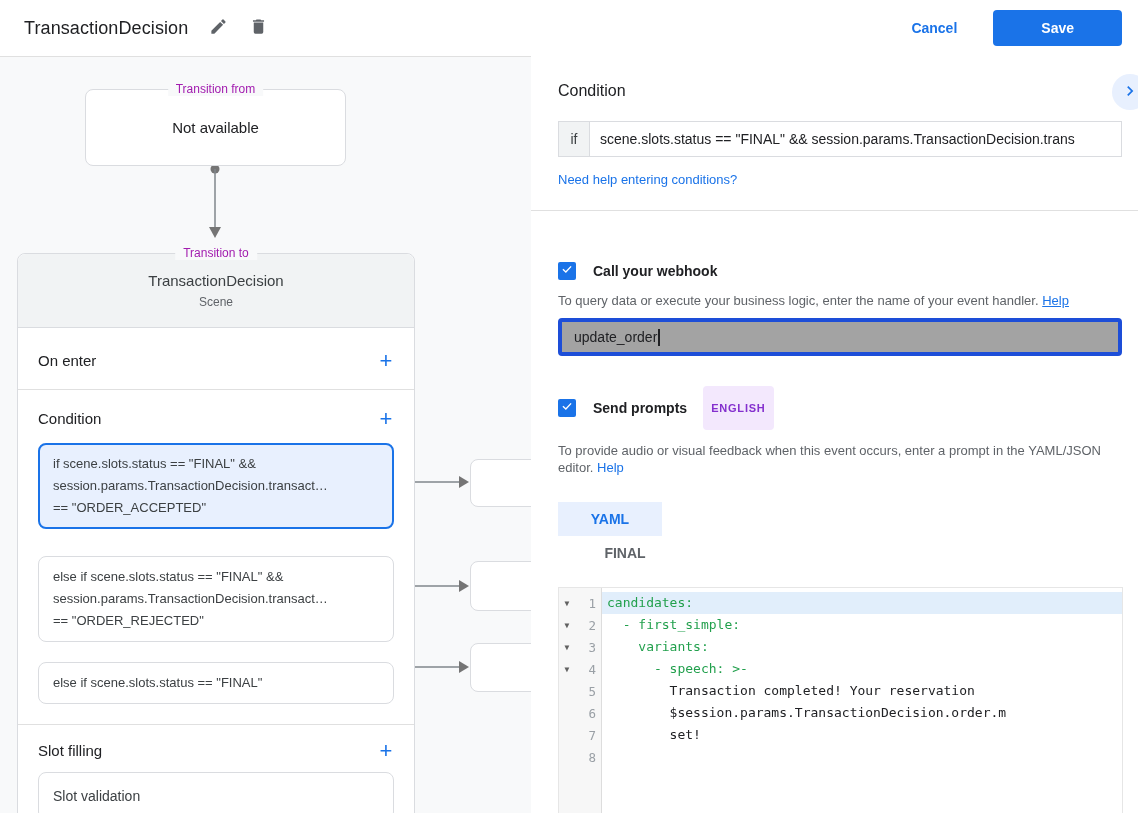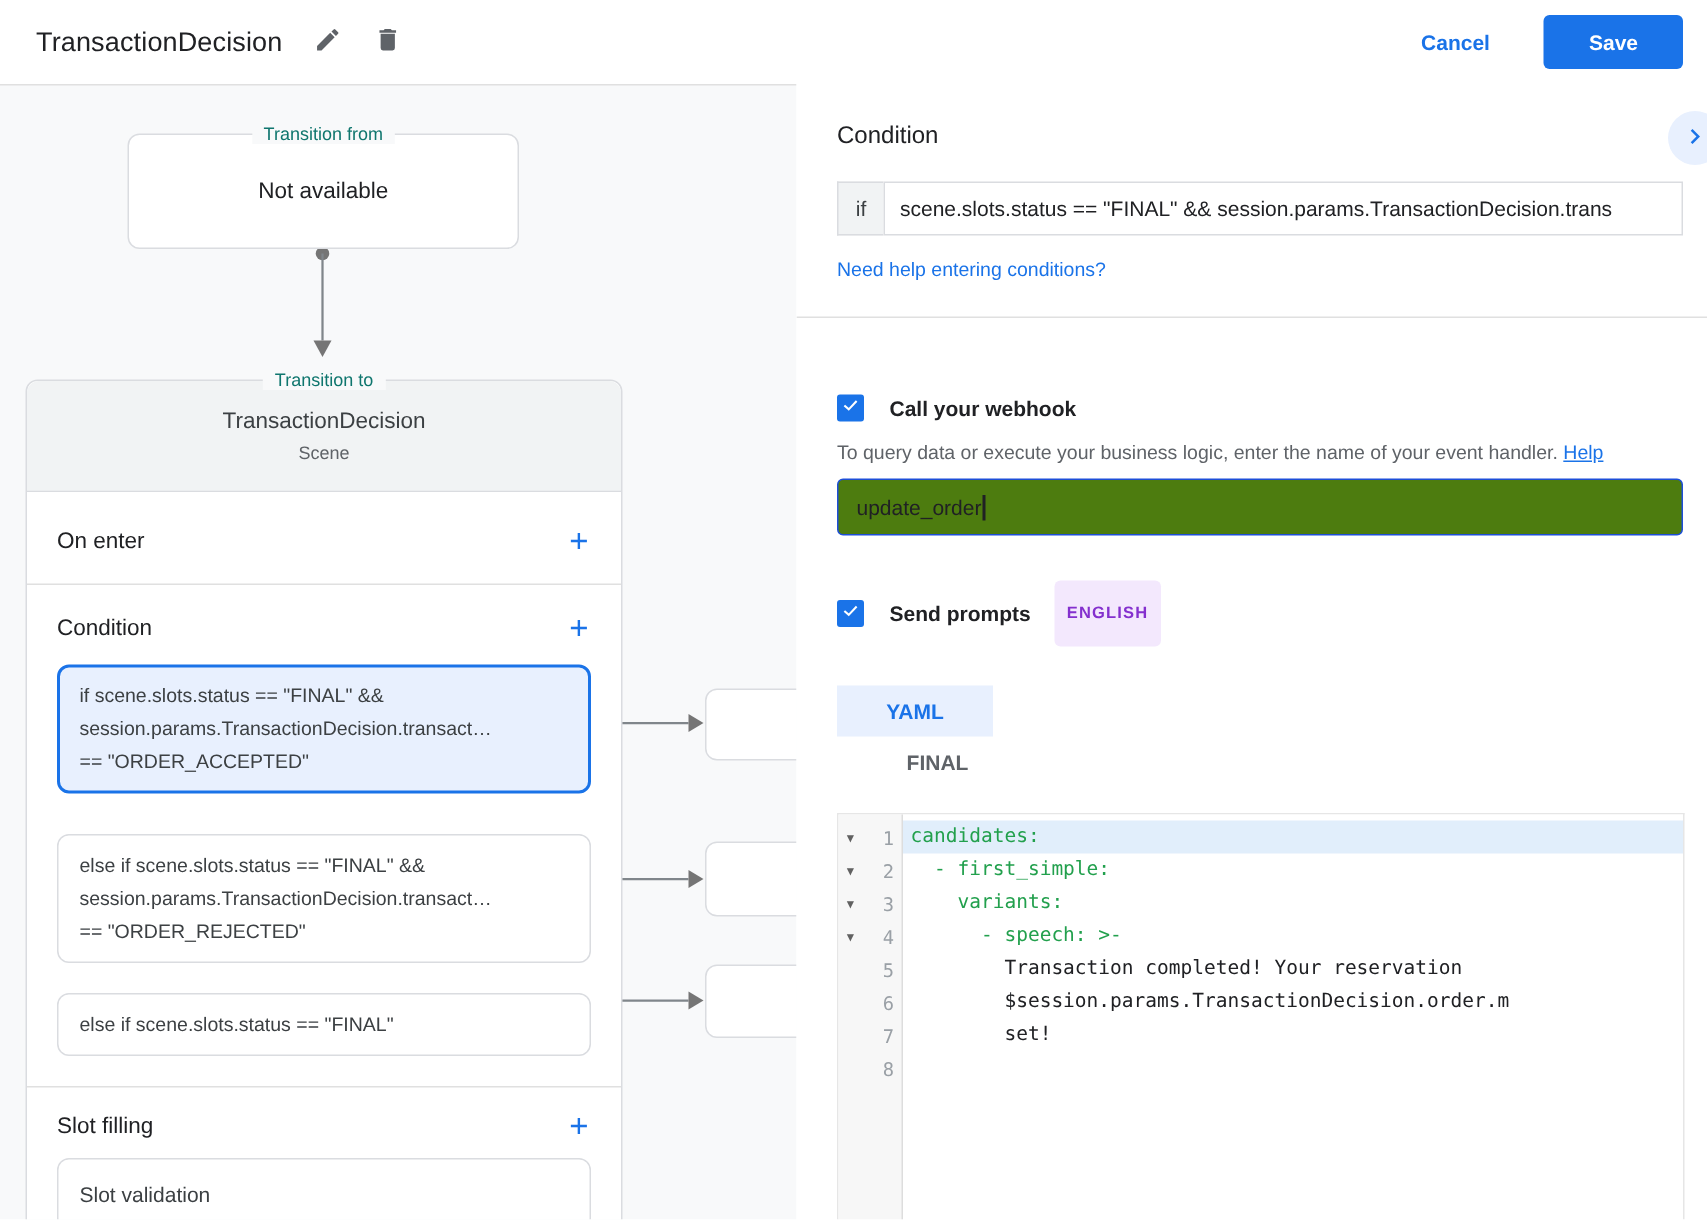--- a/index.html
+++ b/index.html
@@ -9,32 +9,32 @@
   
   .appbar { height:56px; display:flex; align-items:center; padding:0 16px 0 24px; background:#fff; }
   .appbar-title { font-size:18px; color:#202124; letter-spacing:.1px; }
   .icon-btn { border:none; background:none; width:40px; height:40px; display:flex; align-items:center;
     justify-content:center; cursor:pointer; color:#5f6368; }
   .icon-btn svg { width:19px; height:19px; fill:#5f6368; }
   .appbar .spacer { flex:1; }
   .btn-text { border:none; background:none; color:#1a73e8; font-size:14px; font-weight:bold;
     padding:8px 16px; cursor:pointer; }
   .btn-primary { border:none; background:#1a73e8; color:#fff; font-size:14px; font-weight:bold;
-    padding:0 30px; height:36px; border-radius:4px; margin-left:20px; cursor:pointer; }
+    padding:0 48px; height:36px; border-radius:4px; margin-left:20px; cursor:pointer; }
 
   
   .main { display:flex; height:757px; }
   .canvas { position:relative; width:531px; background:#f8f9fa; border-top:1px solid #e0e0e0; overflow:hidden; }
   .panel { position:relative; width:607px; background:#fff; overflow:hidden; }
 
   
   .tfrom { position:absolute; left:85px; top:32px; width:261px; height:77px; background:#fff;
     border:1px solid #dadce0; border-radius:8px; display:flex; align-items:center; justify-content:center; }
   .legend { position:absolute; top:-8px; left:50%; transform:translateX(-50%); background:#f8f9fa;
-    padding:0 8px; font-size:12px; color:#0f766e; white-space:nowrap; }
+    padding:0 8px; font-size:12px; color:#a21caf; white-space:nowrap; }
   .tfrom-content { font-size:15px; color:#202124; }
 
   
   svg.wires { position:absolute; left:0; top:0; width:531px; height:757px; pointer-events:none; }
 
   
   .target-box { position:absolute; left:470px; width:80px; background:#fff; border:1px solid #dadce0; border-radius:8px; }
 
   
   .tto { position:absolute; left:17px; top:196px; width:398px; height:650px; background:#fff;
@@ -78,22 +78,22 @@
   .chk-row { display:flex; align-items:center; margin-top:25px; }
   .checkbox { width:18px; height:18px; background:#1a73e8; border-radius:2px; display:flex;
     align-items:center; justify-content:center; cursor:pointer; flex:none; }
   .checkbox svg { width:14px; height:14px; fill:none; stroke:#fff; stroke-width:2.4; }
   .chk-label { font-size:14px; font-weight:bold; color:#202124; margin-left:17px; cursor:pointer; }
   .badge { margin-left:16px; background:#f3e8fd; color:#8430ce; font-size:11px; font-weight:bold;
     letter-spacing:.8px; padding:16px 8px; border-radius:4px; }
   .desc { font-size:13px; color:#5f6368; line-height:17px; margin-top:12px; max-width:560px; }
   .desc .link { text-decoration:underline; }
   .desc.no-underline .link { text-decoration:none; }
-  .text-input { margin-top:9px; height:38px; border:1px solid #1d4ed8; border-radius:4px;
-    display:flex; align-items:center; padding:0 12px; font-size:14px; color:#202124; background:#4d7c0f; cursor:text; }
+  .text-input { margin-top:9px; height:38px; border:4px solid #1d4ed8; border-radius:4px;
+    display:flex; align-items:center; padding:0 12px; font-size:14px; color:#202124; background:#a3a3a3; cursor:text; }
   .caret { display:inline-block; width:1.5px; height:17px; background:#202124; margin-left:1px; }
 
   .tabs { display:flex; margin-top:26px;flex-direction:column; }
   .tab { width:104px; height:34px; display:flex; align-items:center; justify-content:center;
     font-size:14px; font-weight:bold; color:#5f6368; cursor:pointer; }
   .tab.active { background:#e8f0fe; color:#1a73e8; }
   .tab + .tab { margin-left:15px; }
 
   
   .editor { margin-top:17px; width:565px; height:280px; border:1px solid #e6e6e6; border-bottom:none;
@@ -245,20 +245,21 @@
         <span class="checkbox">
           <span>
             <svg viewBox="0 0 24 24">
                 <polyline points="5,12.5 10,17 19,7.5"></polyline>
               </svg>
           </span>
         </span>
         <span class="chk-label">Send prompts</span>
         <span class="badge">ENGLISH</span>
       </div>
+      <div class="desc no-underline"><span>To provide audio or visual feedback when this event occurs, enter a prompt in the YAML/JSON editor.</span> <a class="link">Help</a></div>
 
       <div class="tabs">
         <div class="tab active">YAML</div>
         <div class="tab">FINAL</div>
       </div>
 
       <div class="editor">
         <div class="gutter">
           <div class="g-row">
               <span class="fold">▼</span>

